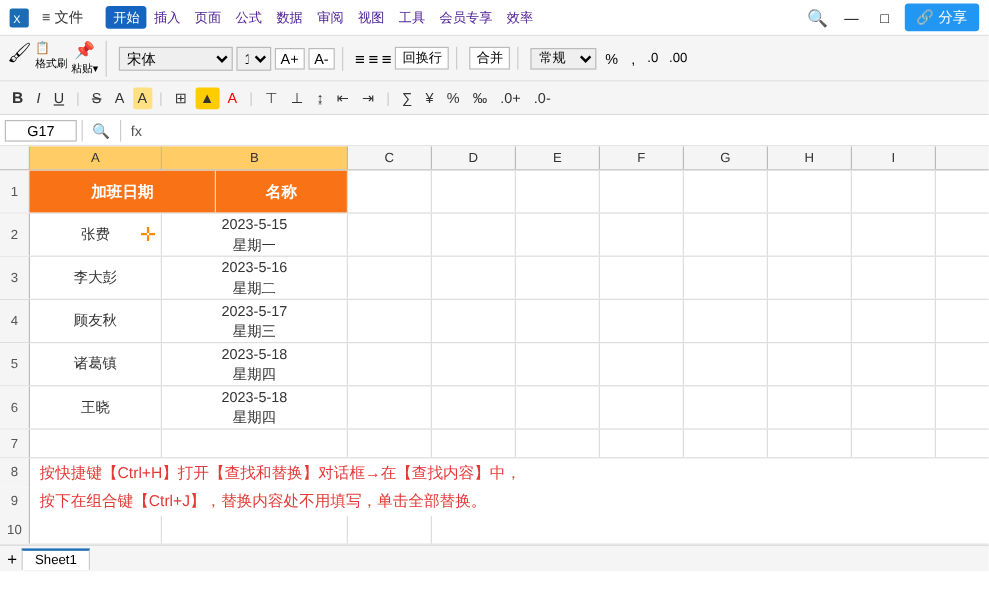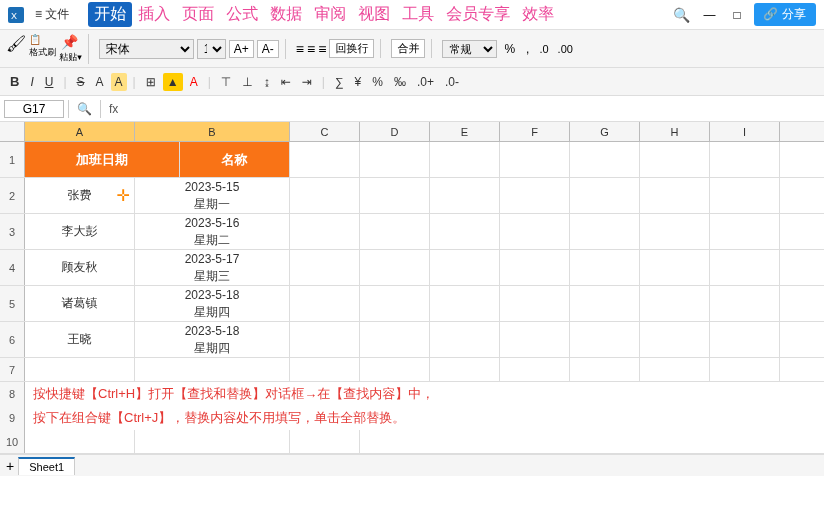--- a/index.html
+++ b/index.html
@@ -2,22 +2,22 @@
 <html><head>
   <meta charset="utf-8">
   <style>
     * { box-sizing: border-box; margin: 0; padding: 0; }
     body { font-family: 'Microsoft YaHei', SimSun, Arial, sans-serif; font-size: 12px; background: #fff; overflow: hidden; width: 824px; height: 510px; }
 
     
     .title-bar { background: #fff; height: 30px; display: flex; align-items: center; padding: 0 8px; border-bottom: 1px solid #e0e0e0; }
     .title-bar-left { display: flex; align-items: center; gap: 6px; font-size: 12px; color: #333; }
     .title-bar-icon { width: 16px; height: 16px; background: #1a6db5; display: flex; align-items: center; justify-content: center; color: #fff; font-size: 9px; border-radius: 2px; }
-    .title-bar-menu { display: flex; gap: 0; margin-left: 8px; font-size: 16px; }
-    .title-bar-menu span { padding: 2px 6px; cursor: pointer; color: #ec4899; }
+    .title-bar-menu { display: flex; gap: 0; margin-left: 8px; font-size: 11px; }
+    .title-bar-menu span { padding: 2px 6px; cursor: pointer; color: #4c1d95; }
     .title-bar-right { margin-left: auto; display: flex; align-items: center; gap: 8px; }
     .share-btn { background: #2196F3; color: #fff; border: none; padding: 3px 10px; border-radius: 3px; font-size: 12px; cursor: pointer; }
     .format-btn { background: transparent; border: none; padding: 2px 4px; font-size: 12px; cursor: pointer; color: #333; border-radius: 2px; }
     .format-btn.bold { font-weight: bold; }
     .format-btn.italic { font-style: italic; }
 
     
     .formula-bar { display: flex; align-items: center; height: 26px; border-bottom: 1px solid #ddd; padding: 0 4px; gap: 4px; background: #fff; }
     .cell-ref { width: 60px; border: 1px solid #bbb; padding: 1px 4px; font-size: 12px; text-align: center; }
     .formula-sep { width: 1px; background: #ccc; height: 18px; }

